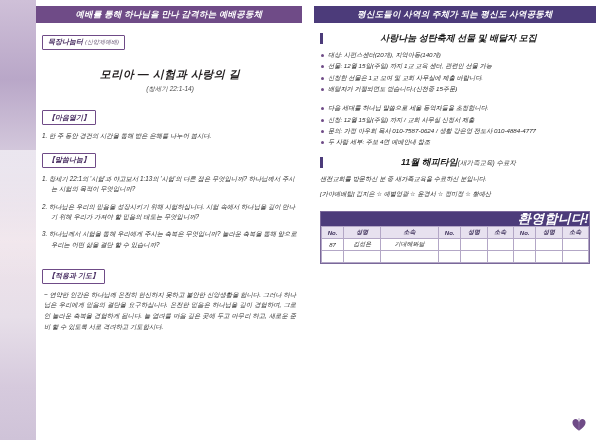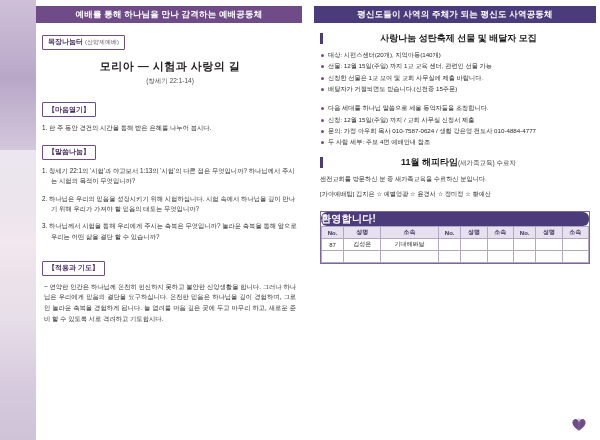--- a/index.html
+++ b/index.html
@@ -6,20 +6,21 @@
   body{
     width:600px;height:440px;
     background:#ffffff;
     font-family:"Liberation Sans","DejaVu Sans",sans-serif;
     color:#231f20;
     overflow:hidden;
   }
   .page{
     position:relative;width:497px;height:440px;
     background:linear-gradient(90deg,#efe9f3 0%,#efe9f3 6%,#ffffff 6%,#ffffff 100%);
+    font-style:italic;
   }
   
   .photo-strip{
     position:absolute;left:0;top:0;width:36px;height:440px;
     background:linear-gradient(180deg,#cfc0d8 0%,#b9a7c8 18%,#d9cfe0 38%,#efe3ea 55%,#e7dfe9 72%,#d6cadd 88%,#cfc3d8 100%);
   }
   .photo-strip:after{
     content:"";position:absolute;left:0;top:150px;width:36px;height:130px;
     background:linear-gradient(180deg,rgba(255,255,255,.55),rgba(255,255,255,0));
   }
@@ -39,21 +40,21 @@
   
   .lbox{margin:7px 10px 0 6px;}
   .tag{
     display:inline-block;border:1px solid #6f4b87;color:#4a2f63;
     font-size:7px;font-weight:bold;padding:1.5px 5px;border-radius:1px;
     background:#fff;
   }
   .tag .sub{font-weight:normal;font-size:6px;color:#6b5a78;}
   .verse-title{
     text-align:center;font-size:11px;font-weight:bold;color:#231f20;
-    margin-top:9px;letter-spacing:.5px;
+    margin-top:17px;letter-spacing:.5px;
   }
   .verse-ref{text-align:center;font-size:6.5px;color:#4a4a4a;margin-top:3px;}
   .q-list{margin:6px 0 0 0;padding:0;list-style:none;}
   .q-list li{
     font-size:6.3px;line-height:1.65;color:#2b2b2b;
     margin-bottom:7px;padding-left:9px;text-indent:-9px;
   }
   .para{font-size:6.3px;line-height:1.7;color:#2b2b2b;margin:6px 2px 0 2px;text-align:justify;}
 
   
@@ -73,22 +74,22 @@
   }
   .bul li:before{
     content:"";position:absolute;left:1px;top:4px;width:3px;height:3px;
     background:#6f4b87;border-radius:50%;
   }
   .note{font-size:6.2px;line-height:1.6;color:#2b2b2b;margin-top:5px;}
 
   
   .tbl-wrap{margin:12px 10px 0 10px;border:1px solid #7a689a;}
   .tbl-title{
-    background:#4c3b7a;color:#fff;font-size:10px;font-weight:bold;
-    text-align:left;line-height:14px;height:14px;letter-spacing:.3px;border-radius:6px;
+    background:#4c3b7a;color:#fff;font-size:13px;font-weight:bold;
+    text-align:right;line-height:14px;height:14px;letter-spacing:.3px;
   }
   table{width:100%;border-collapse:collapse;background:#fff;}
   th,td{
     border:1px solid #b3a7c6;font-size:6px;text-align:center;
     height:11px;color:#2b2b2b;padding:0 1px;
   }
   th{background:#e7e1ef;font-weight:bold;color:#3a2d57;}
 
   .logo{
     position:absolute;right:12px;bottom:8px;width:18px;height:16px;

